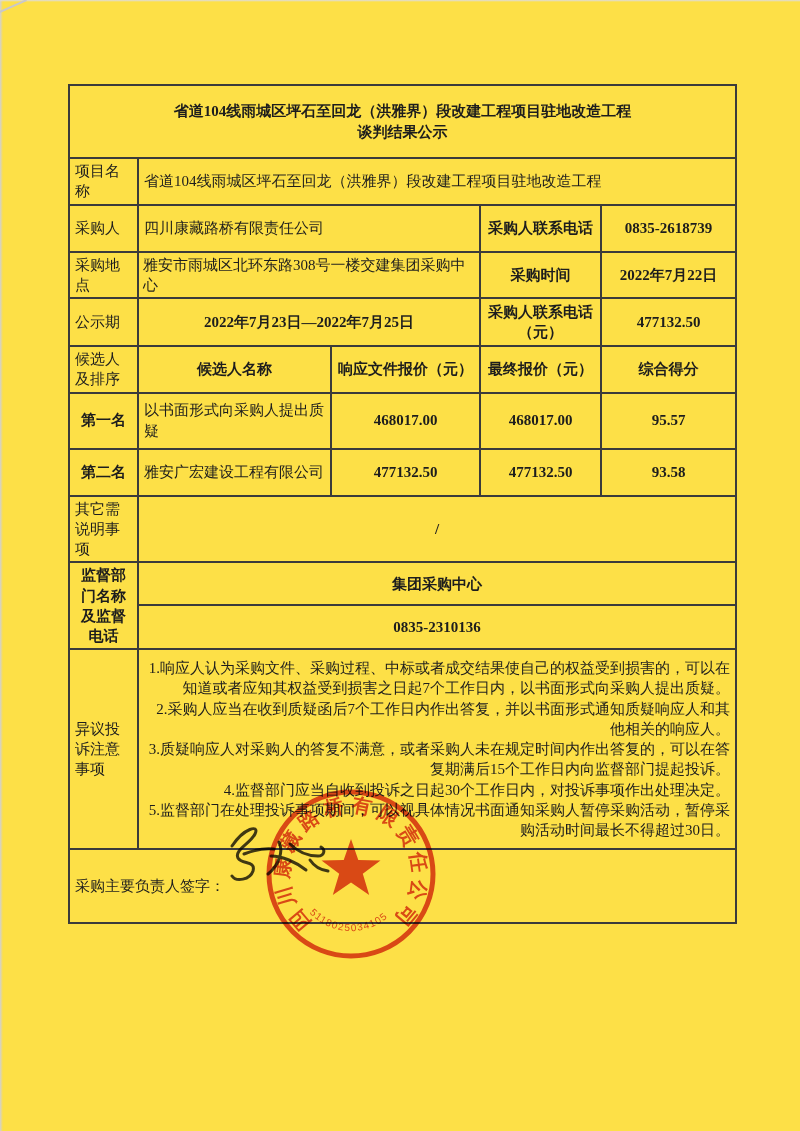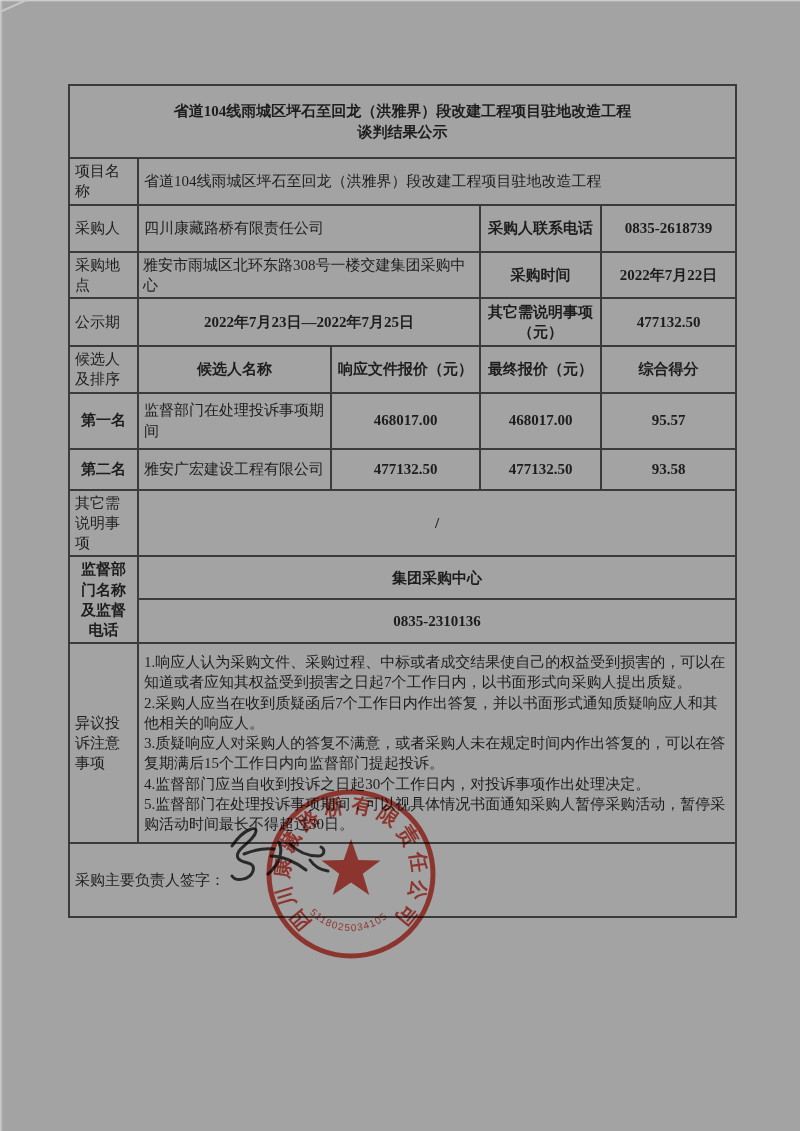--- a/index.html
+++ b/index.html
@@ -1,18 +1,18 @@
 <!DOCTYPE html>
 <html><head>
 <meta charset="utf-8">
 <style>
   html,body{margin:0;padding:0;}
   .page{
     position:relative; width:800px; height:1131px;
-    background:#a3a3a3; overflow:hidden;
+    background:#fde047; overflow:hidden;
     font-family:"Liberation Serif","DejaVu Serif",serif;
     color:#1d1d1d;
   }
   .scan-edge-left{position:absolute;left:0;top:0;width:3px;height:100%;
     background:linear-gradient(to right,#d2d0d2,rgba(250,250,250,0));}
   .scan-edge-top{position:absolute;left:0;top:0;width:100%;height:2px;
     background:linear-gradient(to bottom,#dddbdd,rgba(250,250,250,0));}
   .scan-corner{position:absolute;left:-6px;top:6px;width:34px;height:2px;
     background:#c9c7c9;transform:rotate(-24deg);}
   table.doc{
@@ -27,29 +27,29 @@
   }
   .c{text-align:center;font-weight:bold;}
   .l{text-align:left;}
   .lbl{padding:2px 2px 2px 4px;}
   td.title-cell{
     text-align:center; font-weight:bold; font-size:22px; line-height:30px;
     padding:5px 8px;
   }
   td.name-cell{padding:2px 14px 2px 6px;}
   td.obj-cell{padding:10px 8px 6px 10px; line-height:20px;}
-  .obj-item{text-align:left;}
+  .obj-item{text-align:right;}
   tr.r-title{height:73px;}
   tr.r-project{height:42px;font-family:Liberation Serif, serif;}
   tr.r-purchaser{height:47px;}
   tr.r-location{height:45px;}
   tr.r-publicity{height:48px;border-radius:20px;}
   tr.r-candhead{height:46px;}
   tr.r-rank1{height:56px;}
-  tr.r-rank2{height:41px;}
+  tr.r-rank2{height:47px;}
   tr.r-other{height:44px;margin-left:31px;}
   tr.r-superv-a{height:37px;}
   tr.r-superv-b{height:38px;padding-left:12px;}
   tr.r-objection{height:200px;}
   tr.r-signature{height:74px;}
   td.sig-cell{padding-left:8px;}
   .stamp-svg{position:absolute; left:251px; top:774px;
     mix-blend-mode:multiply; opacity:.88; pointer-events:none;}
   .sig-svg{position:absolute; left:224px; top:816px;
     mix-blend-mode:multiply; opacity:.9; pointer-events:none;}
@@ -94,35 +94,35 @@
     <tr class="r-location">
       <td class="l lbl">采购地点</td>
       <td colspan="2" class="l" style="padding-left:4px;padding-right:0;">雅安市雨城区北环东路308号一楼交建集团采购中心</td>
       <td class="c">采购时间</td>
       <td class="c">2022年7月22日</td>
     </tr>
 
     <tr class="r-publicity">
       <td class="l lbl">公示期</td>
       <td colspan="2" class="c">2022年7月23日—2022年7月25日</td>
-      <td class="c">其它需说明事项（元）</td>
+      <td class="c">采购人联系电话（元）</td>
       <td class="c">477132.50</td>
     </tr>
 
     <tr class="r-candhead">
       <td class="l lbl">候选人及排序</td>
       <td class="c">候选人名称</td>
       <td class="c">响应文件报价（元）</td>
       <td class="c">最终报价（元）</td>
       <td class="c">综合得分</td>
     </tr>
 
     <tr class="r-rank1">
       <td class="c">第一名</td>
-      <td class="l name-cell">监督部门在处理投诉事项期间</td>
+      <td class="l name-cell">以书面形式向采购人提出质疑</td>
       <td class="c">468017.00</td>
       <td class="c">468017.00</td>
       <td class="c">95.57</td>
     </tr>
 
     <tr class="r-rank2">
       <td class="c">第二名</td>
       <td class="l name-cell">雅安广宏建设工程有限公司</td>
       <td class="c">477132.50</td>
       <td class="c">477132.50</td>

